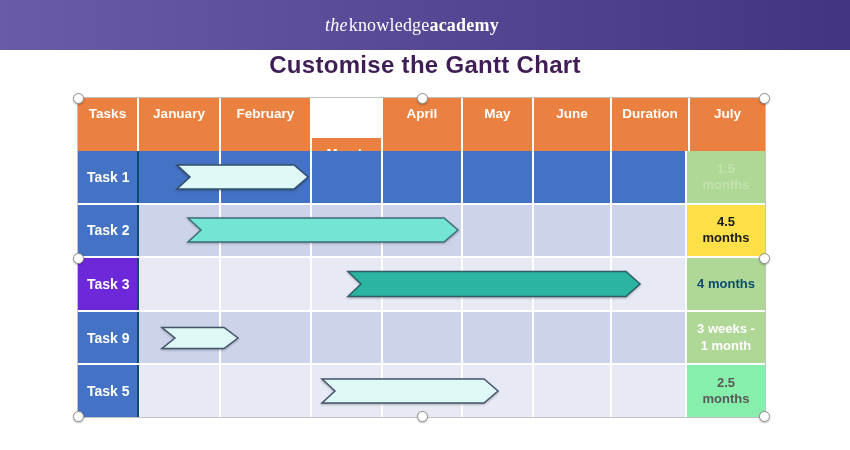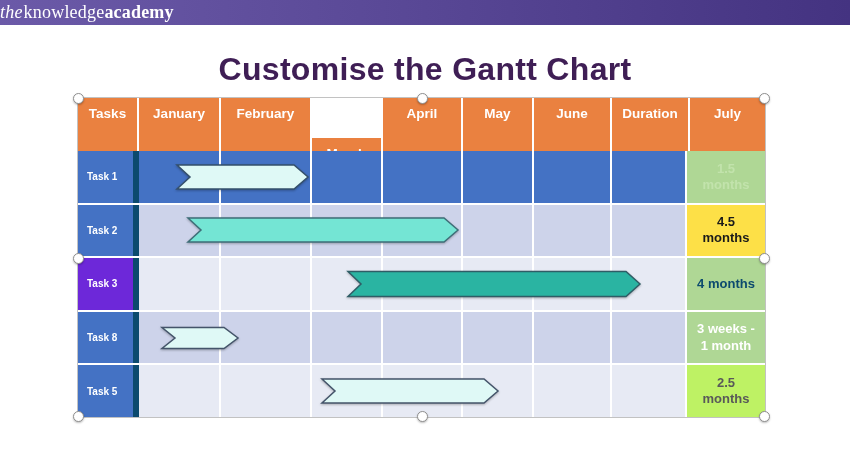--- a/index.html
+++ b/index.html
@@ -1,41 +1,41 @@
 <!DOCTYPE html>
 <html><head>
 <meta charset="utf-8">
 <style>
   html,body{margin:0;padding:0;}
   .page{position:relative;width:850px;height:450px;background:#ffffff;overflow:hidden;
         font-family:"Liberation Sans",sans-serif;}
   
-  .topbar{position:absolute;left:0;top:0;width:100%;height:25px;
+  .topbar{position:absolute;left:0;top:0;width:100%;height:50px;
           background:linear-gradient(90deg,#6b5aa8 0%,#5a4997 45%,#443381 100%);
-          display:flex;align-items:center;justify-content:flex-start;box-sizing:border-box;
+          display:flex;align-items:center;justify-content:center;box-sizing:border-box;
           padding-right:26px;}
   .logo{color:#ffffff;font-family:"Liberation Serif",serif;font-size:18px;letter-spacing:.2px;}
   .logo .the{font-style:italic;margin-right:1px;}
   .logo .academy{font-weight:bold;}
   
   .title{position:absolute;top:51px;left:0;width:100%;text-align:center;margin:0;
-         font-size:32px;font-weight:bold;color:#3f1e55;letter-spacing:.3px;}
+         font-size:24px;font-weight:bold;color:#3f1e55;letter-spacing:.3px;}
   
   .chart{position:absolute;left:78px;top:98px;width:687px;height:319px;
          outline:1px solid #c2c2c2;background:#ffffff;}
   .hrow{display:flex;height:53px;}
   .hcell{background:#ea8140;color:#ffffff;font-weight:bold;font-size:13.5px;text-align:center;
          padding-top:8px;box-sizing:border-box;border-right:2px solid #ffffff;}
   .hcell:last-child{border-right:none;}
   .tbody{display:flex;flex-direction:column;height:266px;}
   .trow{flex:1;display:flex;border-top:2px solid #ffffff;}
   .trow:first-child{border-top:none;}
-  .taskcell{background:#4472c4;color:#ffffff;font-weight:bold;font-size:10px;
+  .taskcell{background:#4472c4;color:#ffffff;font-weight:bold;font-size:14px;
             display:flex;align-items:center;box-sizing:border-box;padding-left:9px;
-            border-right:6px solid #0c4a6e;}
+            border-right:2px solid #0c4a6e;}
   .timeline{position:relative;display:flex;}
   .mcell{box-sizing:border-box;border-right:2px solid #ffffff;height:100%;}
   .durcell{display:flex;align-items:center;justify-content:center;text-align:center;
            font-weight:bold;font-size:13px;box-sizing:border-box;padding:0 8px;line-height:1.25;}
   .bar{position:absolute;top:50%;transform:translateY(-50%);
        filter:drop-shadow(0.5px 1px 1px rgba(0,0,0,.28));}
   .bar svg{display:block;overflow:visible;}
   
   .handle{position:absolute;width:9px;height:9px;border-radius:50%;background:#ffffff;
           border:1px solid #8f8f8f;box-shadow:0 1px 2px rgba(0,0,0,.25);z-index:5;}
@@ -117,21 +117,21 @@
             <div class="mcell" style="flex: 0 0 75px; background: rgb(231, 234, 244);"></div>
             <div class="bar" style="left: 209px; width: 292px; height: 25px;">
               <svg width="292" height="25" viewBox="0 0 292 25">
                 <polygon points="0,0 278,0 292,12.5 278,25 0,25 13,12.5" fill="#2ab4a2" stroke="#2f5d66" stroke-width="1.5" stroke-linejoin="miter"></polygon>
               </svg>
             </div>
           </div>
           <div class="durcell" style="flex: 0 0 78px; background: rgb(175, 215, 149); color: #0c4a6e;">4 months</div>
         </div>
         <div class="trow">
-          <div class="taskcell" style="flex: 0 0 61px; background: rgb(68, 114, 196);">Task 8</div>
+          <div class="taskcell" style="flex: 0 0 61px; background: rgb(68, 114, 196);">Task 9</div>
           <div class="timeline" style="flex: 0 0 548px;">
             <div class="mcell" style="flex: 0 0 82px; background: rgb(205, 211, 234);"></div>
             <div class="mcell" style="flex: 0 0 91px; background: rgb(205, 211, 234);"></div>
             <div class="mcell" style="flex: 0 0 71px; background: rgb(205, 211, 234);"></div>
             <div class="mcell" style="flex: 0 0 80px; background: rgb(205, 211, 234);"></div>
             <div class="mcell" style="flex: 0 0 71px; background: rgb(205, 211, 234);"></div>
             <div class="mcell" style="flex: 0 0 78px; background: rgb(205, 211, 234);"></div>
             <div class="mcell" style="flex: 0 0 75px; background: rgb(205, 211, 234);"></div>
             <div class="bar" style="left: 23px; width: 76px; height: 21px;">
               <svg width="76" height="21" viewBox="0 0 76 21">
@@ -150,21 +150,21 @@
             <div class="mcell" style="flex: 0 0 80px; background: rgb(231, 234, 244);"></div>
             <div class="mcell" style="flex: 0 0 71px; background: rgb(231, 234, 244);"></div>
             <div class="mcell" style="flex: 0 0 78px; background: rgb(231, 234, 244);"></div>
             <div class="mcell" style="flex: 0 0 75px; background: rgb(231, 234, 244);"></div>
             <div class="bar" style="left: 183px; width: 176px; height: 24px;">
               <svg width="176" height="24" viewBox="0 0 176 24">
                 <polygon points="0,0 162,0 176,12 162,24 0,24 13,12" fill="#dff9f6" stroke="#44546a" stroke-width="1.5" stroke-linejoin="miter"></polygon>
               </svg>
             </div>
           </div>
-          <div class="durcell" style="flex: 0 0 78px; background: #bef264; color: rgb(89, 89, 89);">2.5 months</div>
+          <div class="durcell" style="flex: 0 0 78px; background: #86efac; color: rgb(89, 89, 89);">2.5 months</div>
         </div>
       </div>
 
     <div class="handle h-tl"></div>
     <div class="handle h-tm"></div>
     <div class="handle h-tr"></div>
     <div class="handle h-ml"></div>
     <div class="handle h-mr"></div>
     <div class="handle h-bl"></div>
     <div class="handle h-bm"></div>

